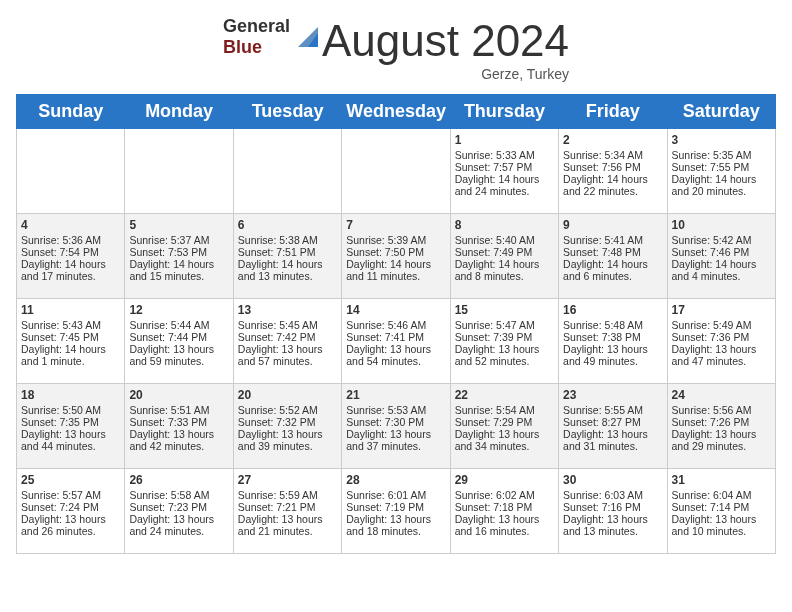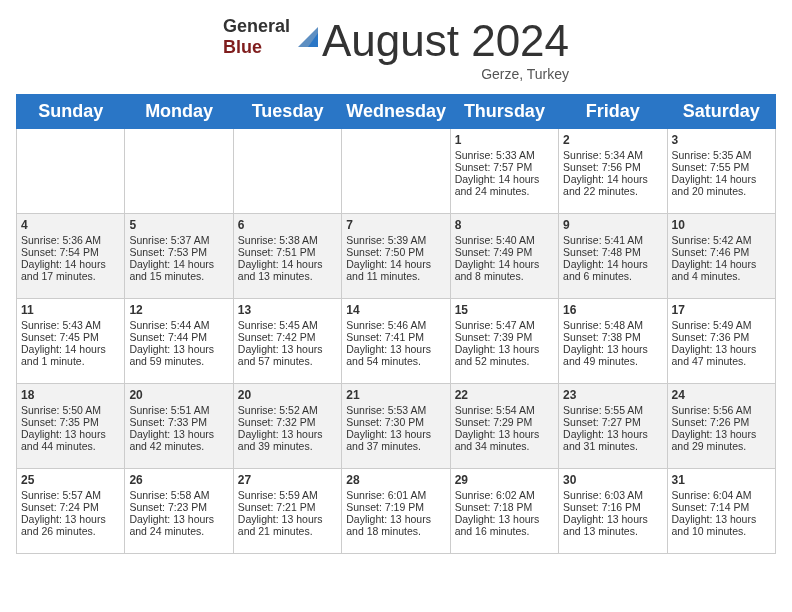--- a/index.html
+++ b/index.html
@@ -254,21 +254,21 @@
         </td>
         <td>
           <span class="day-number">22</span>
           <div>Sunrise: 5:54 AM</div>
           <div>Sunset: 7:29 PM</div>
           <div>Daylight: 13 hours and 34 minutes.</div>
         </td>
         <td>
           <span class="day-number">23</span>
           <div>Sunrise: 5:55 AM</div>
-          <div>Sunset: 7:27 PM</div>
+          <div>Sunset: 8:27 PM</div>
           <div>Daylight: 13 hours and 31 minutes.</div>
         </td>
         <td>
           <span class="day-number">24</span>
           <div>Sunrise: 5:56 AM</div>
           <div>Sunset: 7:26 PM</div>
           <div>Daylight: 13 hours and 29 minutes.</div>
         </td>
       </tr>
       <tr>

